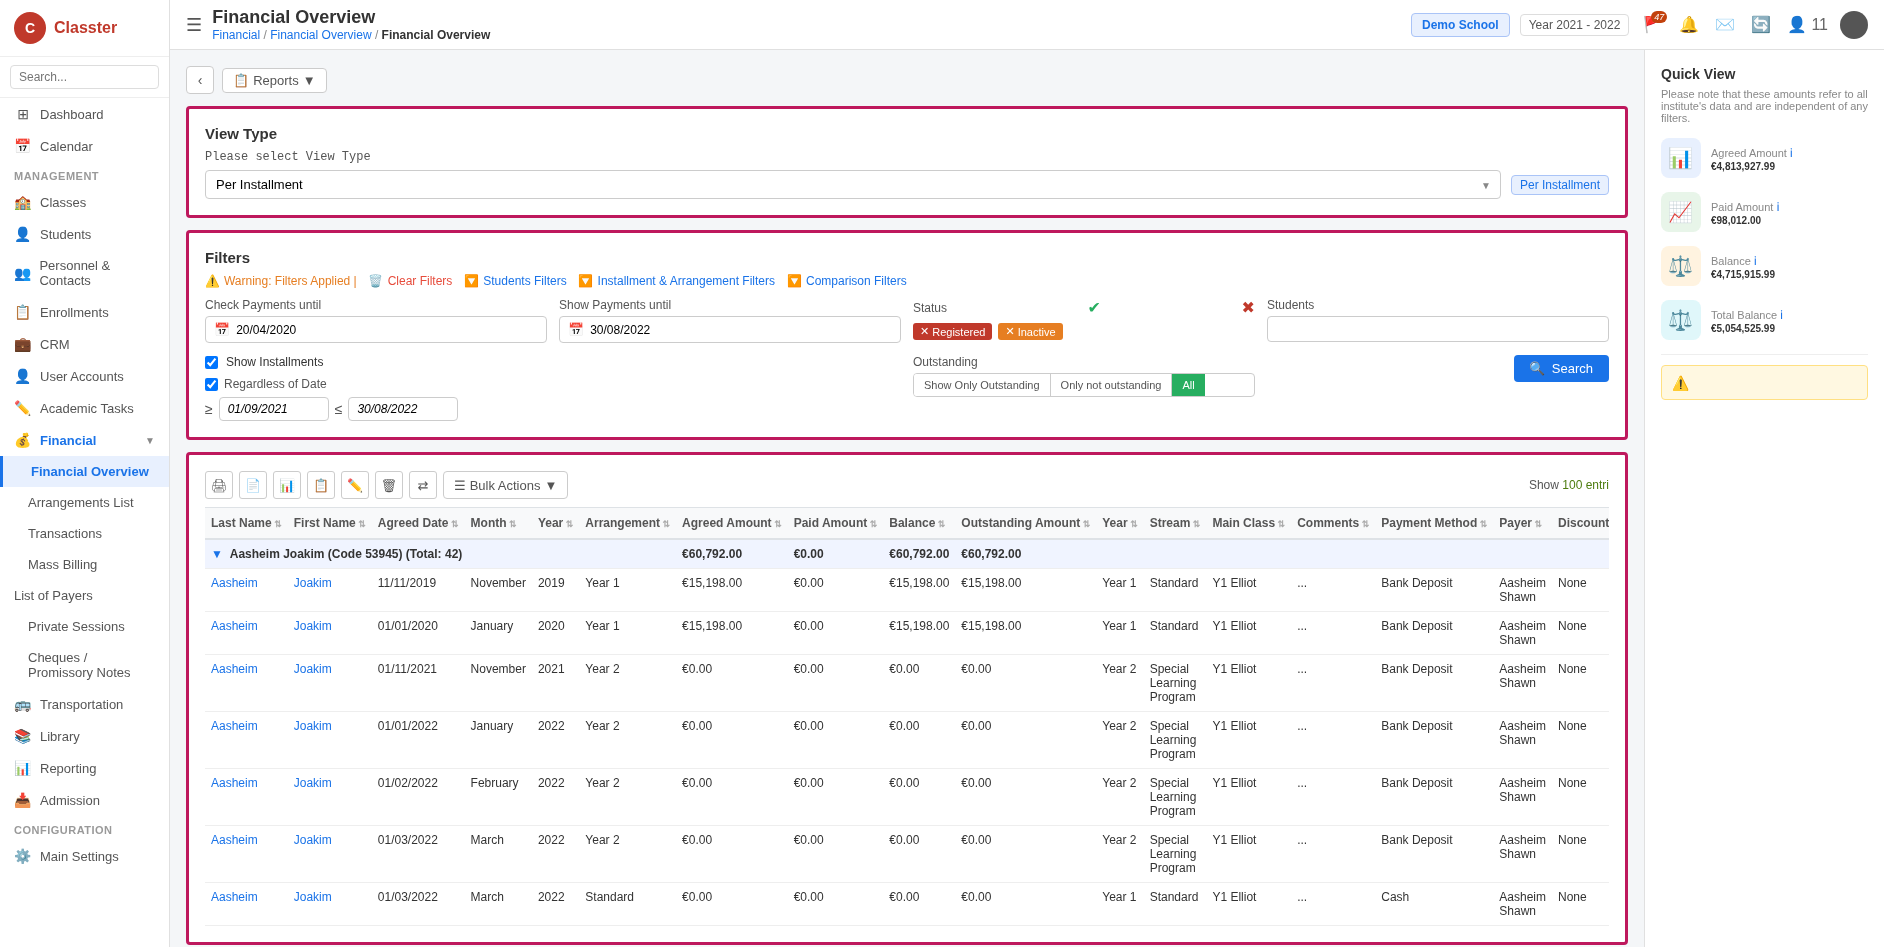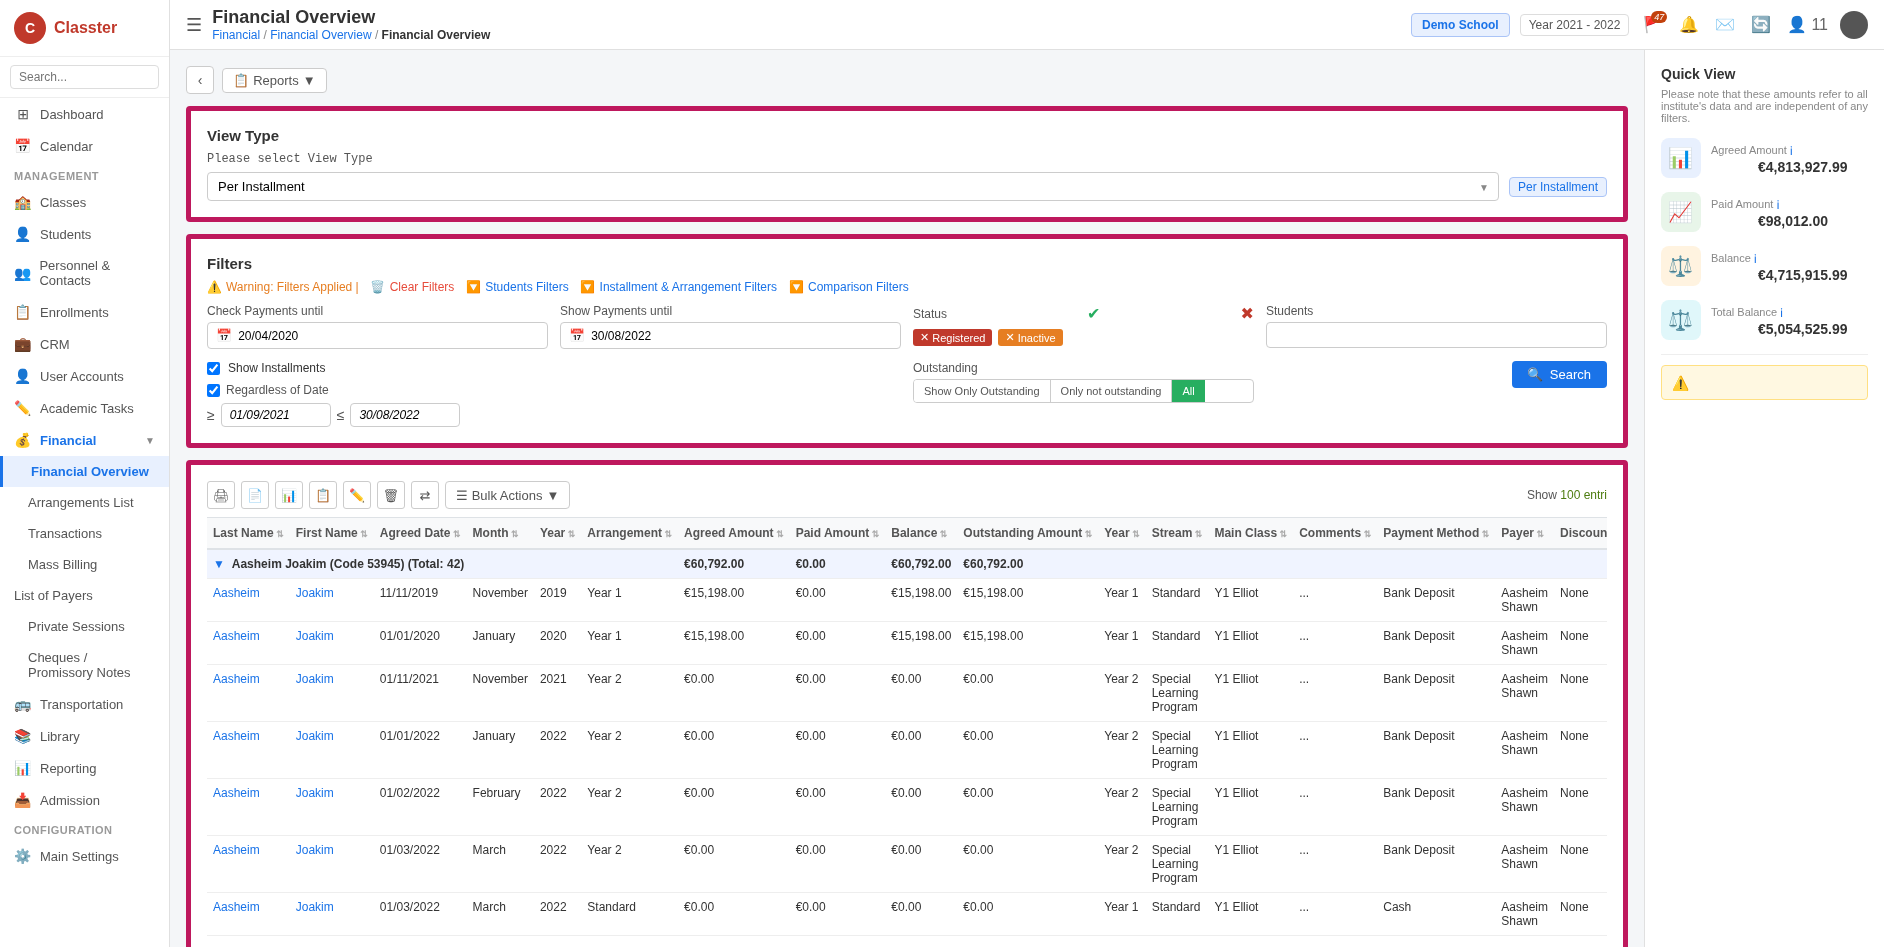--- a/index.html
+++ b/index.html
@@ -106,21 +106,21 @@
       cursor: pointer; font-size: 14px; color: #555;
     }
     .reports-btn {
       border: 1px solid #ccc; background: #fff; border-radius: 4px;
       padding: 4px 10px; cursor: pointer; font-size: 13px; color: #555;
       display: flex; align-items: center; gap: 4px;
     }
 
     
     .section-card {
-      background: #fff; border: 5px solid #be185d; border-radius: 4px;
+      background: #fff; border: 3px solid #be185d; border-radius: 4px;
       padding: 16px; margin-bottom: 12px;
     }
     .section-title { font-size: 15px; font-weight: bold; margin-bottom: 8px; }
     .view-type-label { font-size: 12px; color: #555; margin-bottom: 6px; font-family: Liberation Mono, monospace; }
     .styled-select {
       width: 100%; border: 1px solid #ccc; border-radius: 4px;
       padding: 6px 10px; font-size: 13px; background: #fff;
       appearance: none; cursor: pointer;
     }
     .select-wrapper { position: relative; }
@@ -223,21 +223,21 @@
     .qv-icon {
       width: 40px; height: 40px; border-radius: 8px;
       display: flex; align-items: center; justify-content: center;
       font-size: 20px; flex-shrink: 0;
     }
     .qv-icon-blue { background: #e8f0fe; color: #1a73e8; }
     .qv-icon-green { background: #e8f5e9; color: #27ae60; }
     .qv-icon-orange { background: #fff3e0; color: #e67e22; }
     .qv-icon-teal { background: #e0f7fa; color: #00838f; }
     .qv-label { font-size: 11px; color: #888; display: flex; align-items: center; gap: 3px; }
-    .qv-value { font-size: 14px; font-weight: bold; color: #333; margin-left: 47px; }
+    .qv-value { font-size: 10px; font-weight: bold; color: #333; }
     .qv-divider { border: none; border-top: 1px solid #eee; margin: 10px 0; }
     .qv-total-outstanding {
       background: #fff8e1; border: 1px solid #ffe082; border-radius: 4px;
       padding: 8px 10px; display: flex; align-items: flex-start; gap: 6px;
     }
     .qv-total-outstanding .icon { color: #e67e22; font-size: 14px; margin-top: 1px; }
     .qv-total-value { font-size: 13px; font-weight: bold; color: #e67e22; }
     .qv-total-note { font-size: 10px; color: #888; margin-top: 3px; }
 
     

